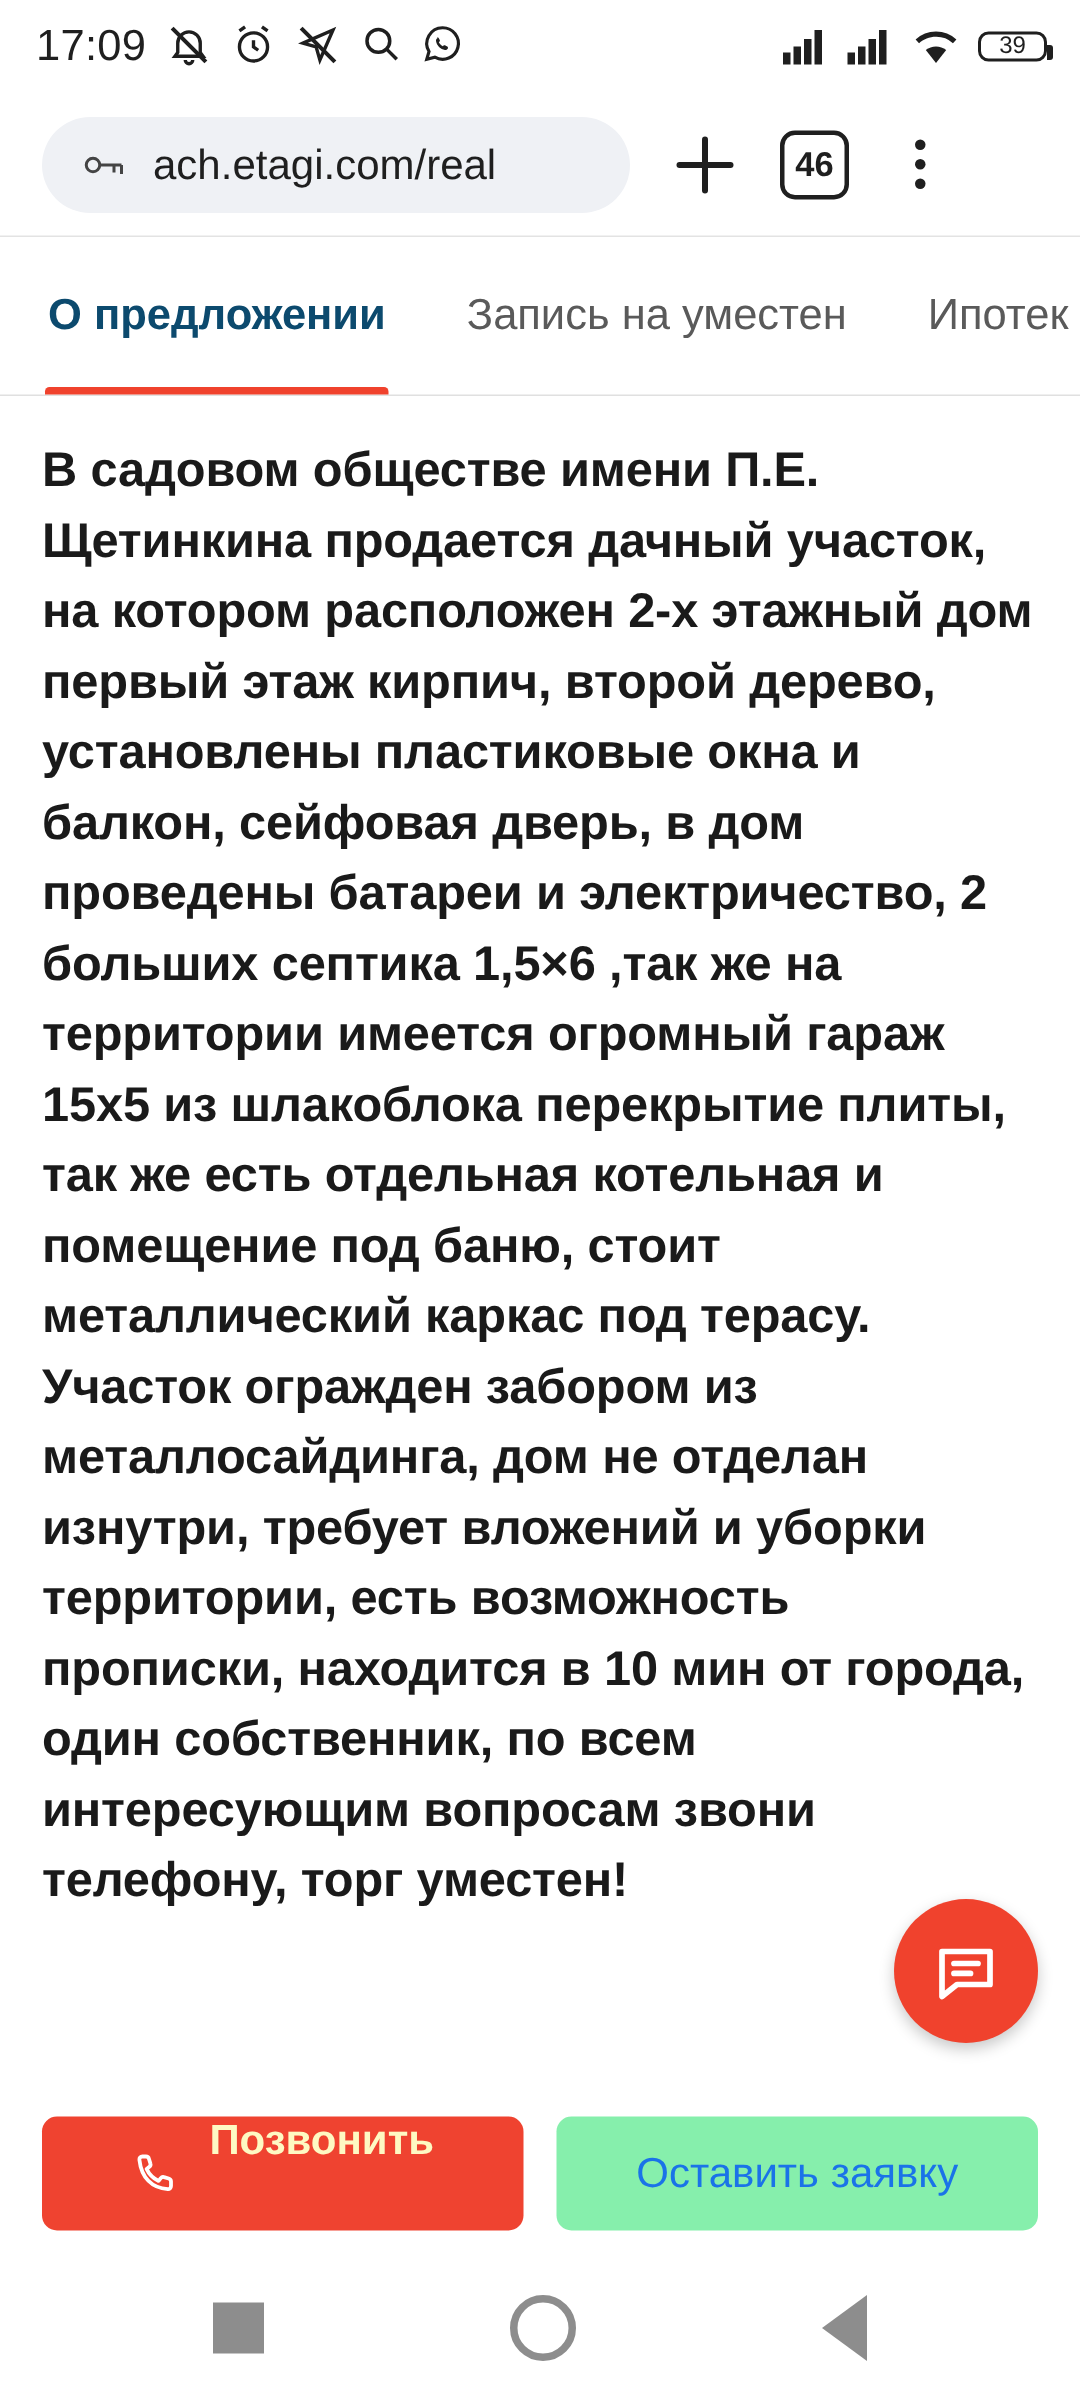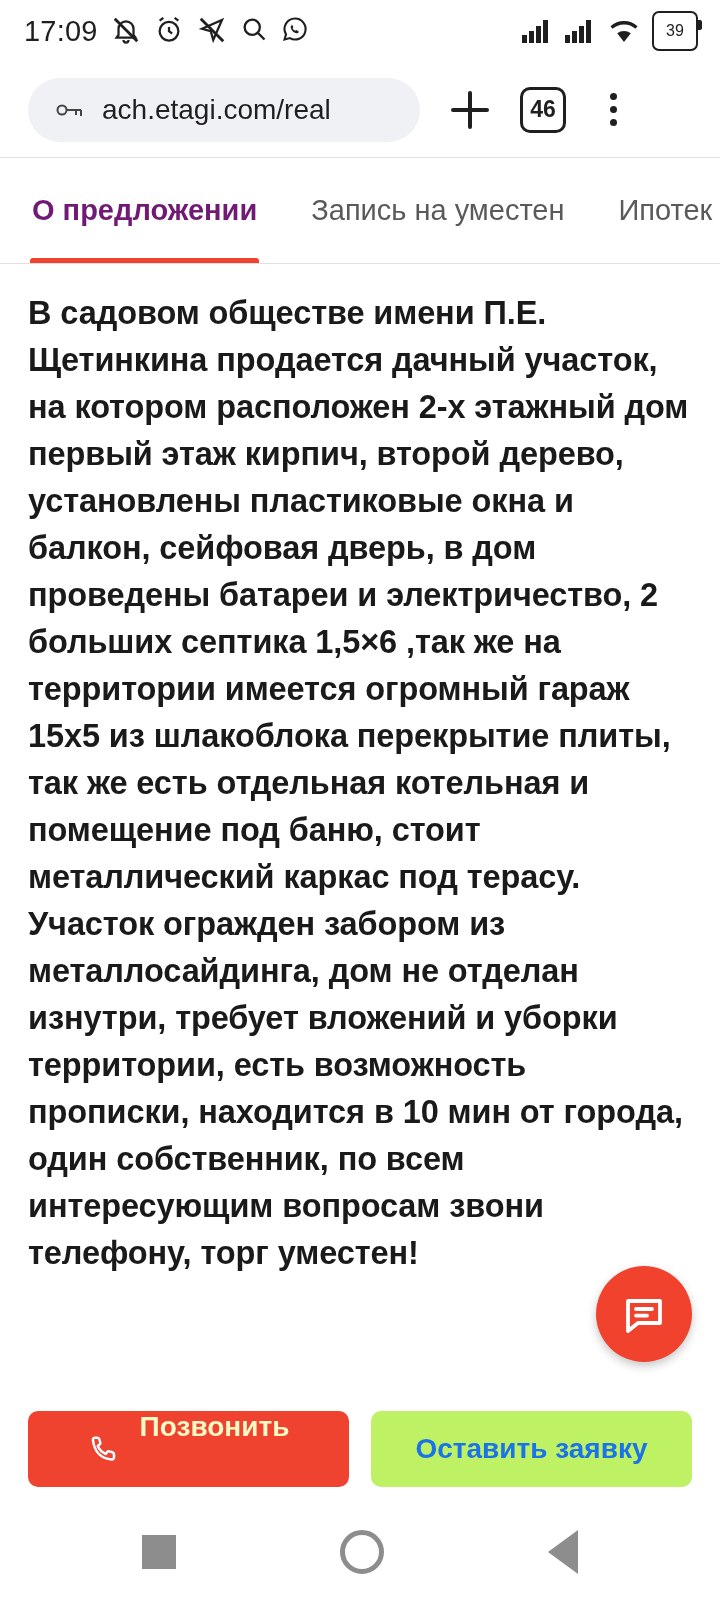--- a/index.html
+++ b/index.html
@@ -33,21 +33,21 @@
     letter-spacing: 0.2px;
   }
   .status-icon { display: flex; align-items: center; justify-content: center; }
   .status-right {
     display: flex;
     align-items: center;
     gap: 11px;
   }
   .battery {
     width: 46px;
-    height: 40px;
+    height: 20px;
     border: 2.5px solid #1f1f1f;
     border-radius: 7px;
     position: relative;
     display: flex;
     align-items: center;
     justify-content: center;
   }
   .battery::after {
     content: "";
     position: absolute;
@@ -136,21 +136,21 @@
   .tab {
     font-size: 29px;
     color: #5a5a5a;
     white-space: nowrap;
     height: 100%;
     display: flex;
     align-items: center;
     position: relative;
   }
   .tab.active {
-    color: #701a75;
+    color: #0c4a6e;
     font-weight: 700;
   }
   .tab.active::after {
     content: "";
     position: absolute;
     left: -2px; right: -2px; bottom: 0;
     height: 5px;
     background: #f0422d;
     border-radius: 3px 3px 0 0;
   }
@@ -203,28 +203,28 @@
     justify-content: center;
     gap: 20px;
     color: #fef9c3;
     font-size: 28px;
     font-weight: 700;
     border: none;
   }
   .btn-request {
     flex: 1 1 0;
     height: 76px;
-    background: #bef264;
+    background: #86efac;
     border-radius: 10px;
     display: flex;
     align-items: center;
     justify-content: center;
     color: #1a73e8;
     font-size: 28px;
-    font-weight: 700;
+    font-weight: 400;
     border: none;
   }
 
   
   .nav-bar {
     position: absolute;
     left: 0; right: 0; bottom: 0;
     height: 96px;
     background: #ffffff;
     display: flex;

